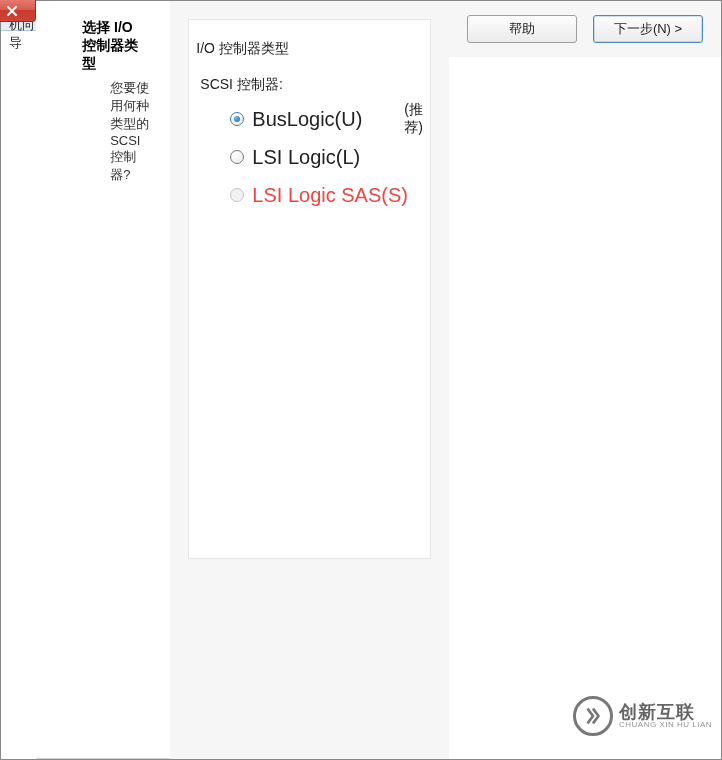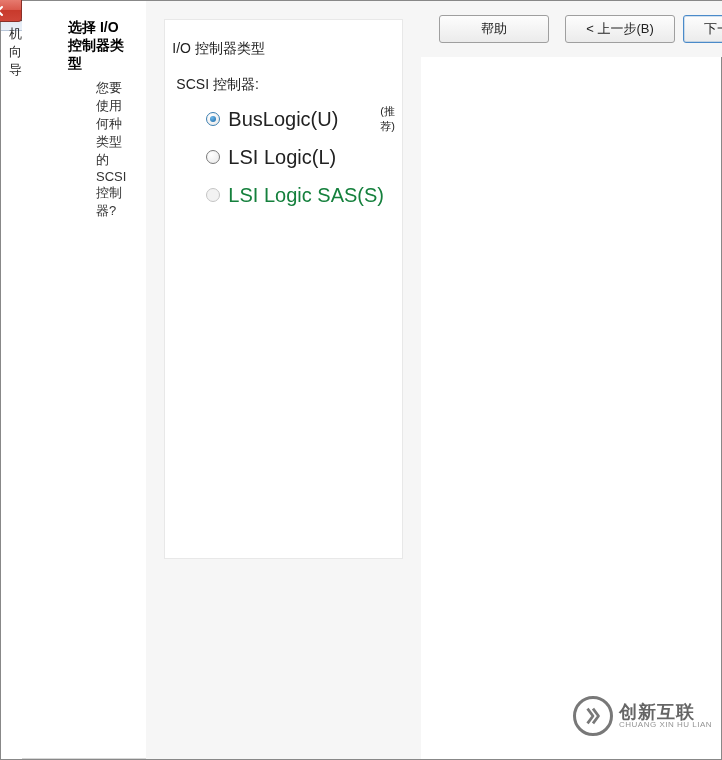--- a/index.html
+++ b/index.html
@@ -123,23 +123,23 @@
     }
     .radio.disabled {
       border-color: #c5c5c5;
       background: #f2f2f2;
     }
     .radio-label {
       font-size: 20px;
       color: #222;
       min-width: 130px;
     }
-    .radio-label.disabled { color: #15803d; }
+    .radio-label.disabled { color: #ef4444; }
     .radio-note {
-      font-size: 11px;
+      font-size: 14px;
       color: #222;
       margin-left: 22px;
     }
     .footer {
       height: 56px;
       background: #f6f6f6;
       display: flex;
       align-items: center;
       padding: 0 18px;
       gap: 8px;
@@ -225,21 +225,20 @@
         <span class="radio disabled"></span>
         <span class="radio-label disabled">LSI Logic SAS(S)</span>
       </div>
 
     </div>
   </div>
 
   <div class="footer">
     <button class="btn">帮助</button>
     <div class="footer-spacer"></div>
-    <button class="btn">&lt; 上一步(B)</button>
     <button class="btn default">下一步(N) &gt;</button>
   </div>
 
 </div>
 
 <div class="watermark">
   <div class="wm-circle">
     <svg viewBox="0 0 24 24">
         <path d="M6 4 L12 12 L6 20 M12 4 L18 12 L12 20" fill="none" stroke="#6a6a6a" stroke-width="3" stroke-linejoin="round"></path>
       </svg>

